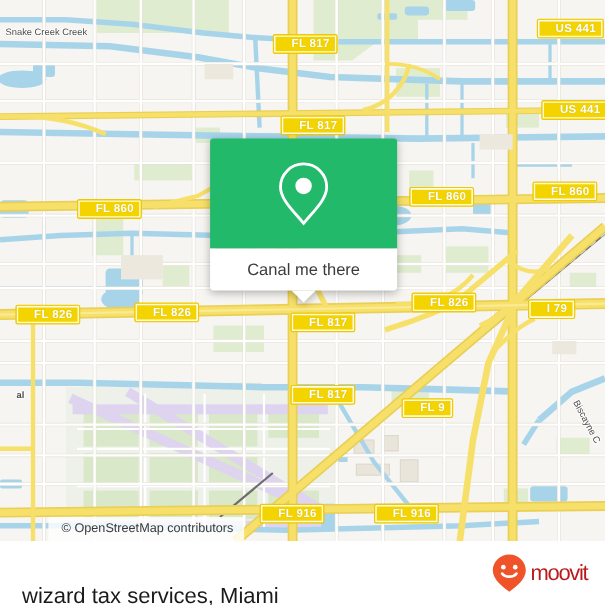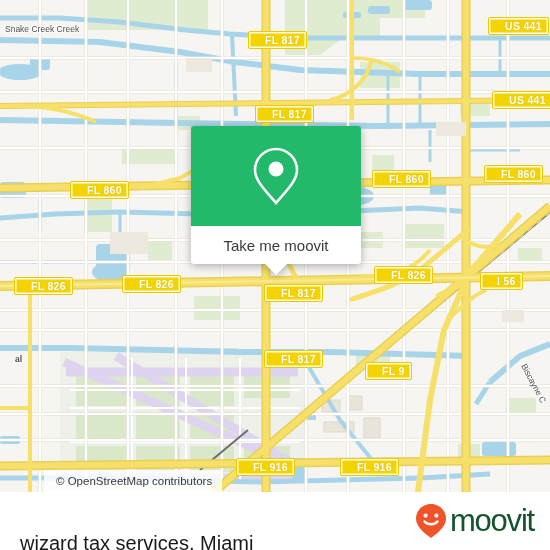--- a/index.html
+++ b/index.html
@@ -138,23 +138,23 @@
   #brand {
     position: absolute;
     right: 16px;
     top: 50%;
     transform: translateY(-50%);
     display: flex;
     align-items: center;
     gap: 2px;
   }
   #brand-name {
-    font-size: 31px;
+    font-size: 20px;
     letter-spacing: -1.2px;
-    color: #14532d;
+    color: #b91c1c;
     font-family: "Liberation Sans", sans-serif;
     font-weight: normal;
   }
 </style>
 </head>
 <body>
 
 <div id="page">
 
   <div id="map">
@@ -400,37 +400,37 @@
         <div class="shield" style="left: 248px; top: 31px;">FL 817</div>
         <div class="shield" style="left: 488px; top: 17px;">US 441</div>
         <div class="shield" style="left: 255px; top: 105px;">FL 817</div>
         <div class="shield" style="left: 492px; top: 91px;">US 441</div>
         <div class="shield" style="left: 70px; top: 181px;">FL 860</div>
         <div class="shield" style="left: 372px; top: 170px;">FL 860</div>
         <div class="shield" style="left: 484px; top: 165px;">FL 860</div>
         <div class="shield" style="left: 14px; top: 277px;">FL 826</div>
         <div class="shield" style="left: 122px; top: 275px;">FL 826</div>
         <div class="shield" style="left: 374px; top: 266px;">FL 826</div>
-        <div class="shield" style="left: 480px; top: 272px;">I 56</div>
+        <div class="shield" style="left: 480px; top: 272px;">I 79</div>
         <div class="shield" style="left: 264px; top: 284px;">FL 817</div>
         <div class="shield" style="left: 264px; top: 350px;">FL 817</div>
         <div class="shield" style="left: 365px; top: 362px;">FL 9</div>
         <div class="shield" style="left: 236px; top: 458px;">FL 916</div>
         <div class="shield" style="left: 340px; top: 458px;">FL 916</div>
       </div>
 
     <div id="popup">
       <div id="popup-top">
         <svg width="50" height="62" viewBox="0 0 50 62">
           <path d="M25 4 C13.4 4 4 13.4 4 25 C4 36 15 46 25 58 C35 46 46 36 46 25 C46 13.4 36.6 4 25 4 Z" fill="none" stroke="#ffffff" stroke-width="2.6"></path>
           <circle cx="25" cy="24" r="7.5" fill="#ffffff"></circle>
         </svg>
       </div>
       <div id="popup-bottom">
-        <span id="popup-label">Take me moovit</span>
+        <span id="popup-label">Canal me there</span>
         <span id="popup-tail"></span>
       </div>
     </div>
 
     <div id="attribution">© OpenStreetMap contributors</div>
   </div>
 
   <div id="footer">
     <span id="footer-title">wizard tax services, Miami</span>
     <div id="brand">

